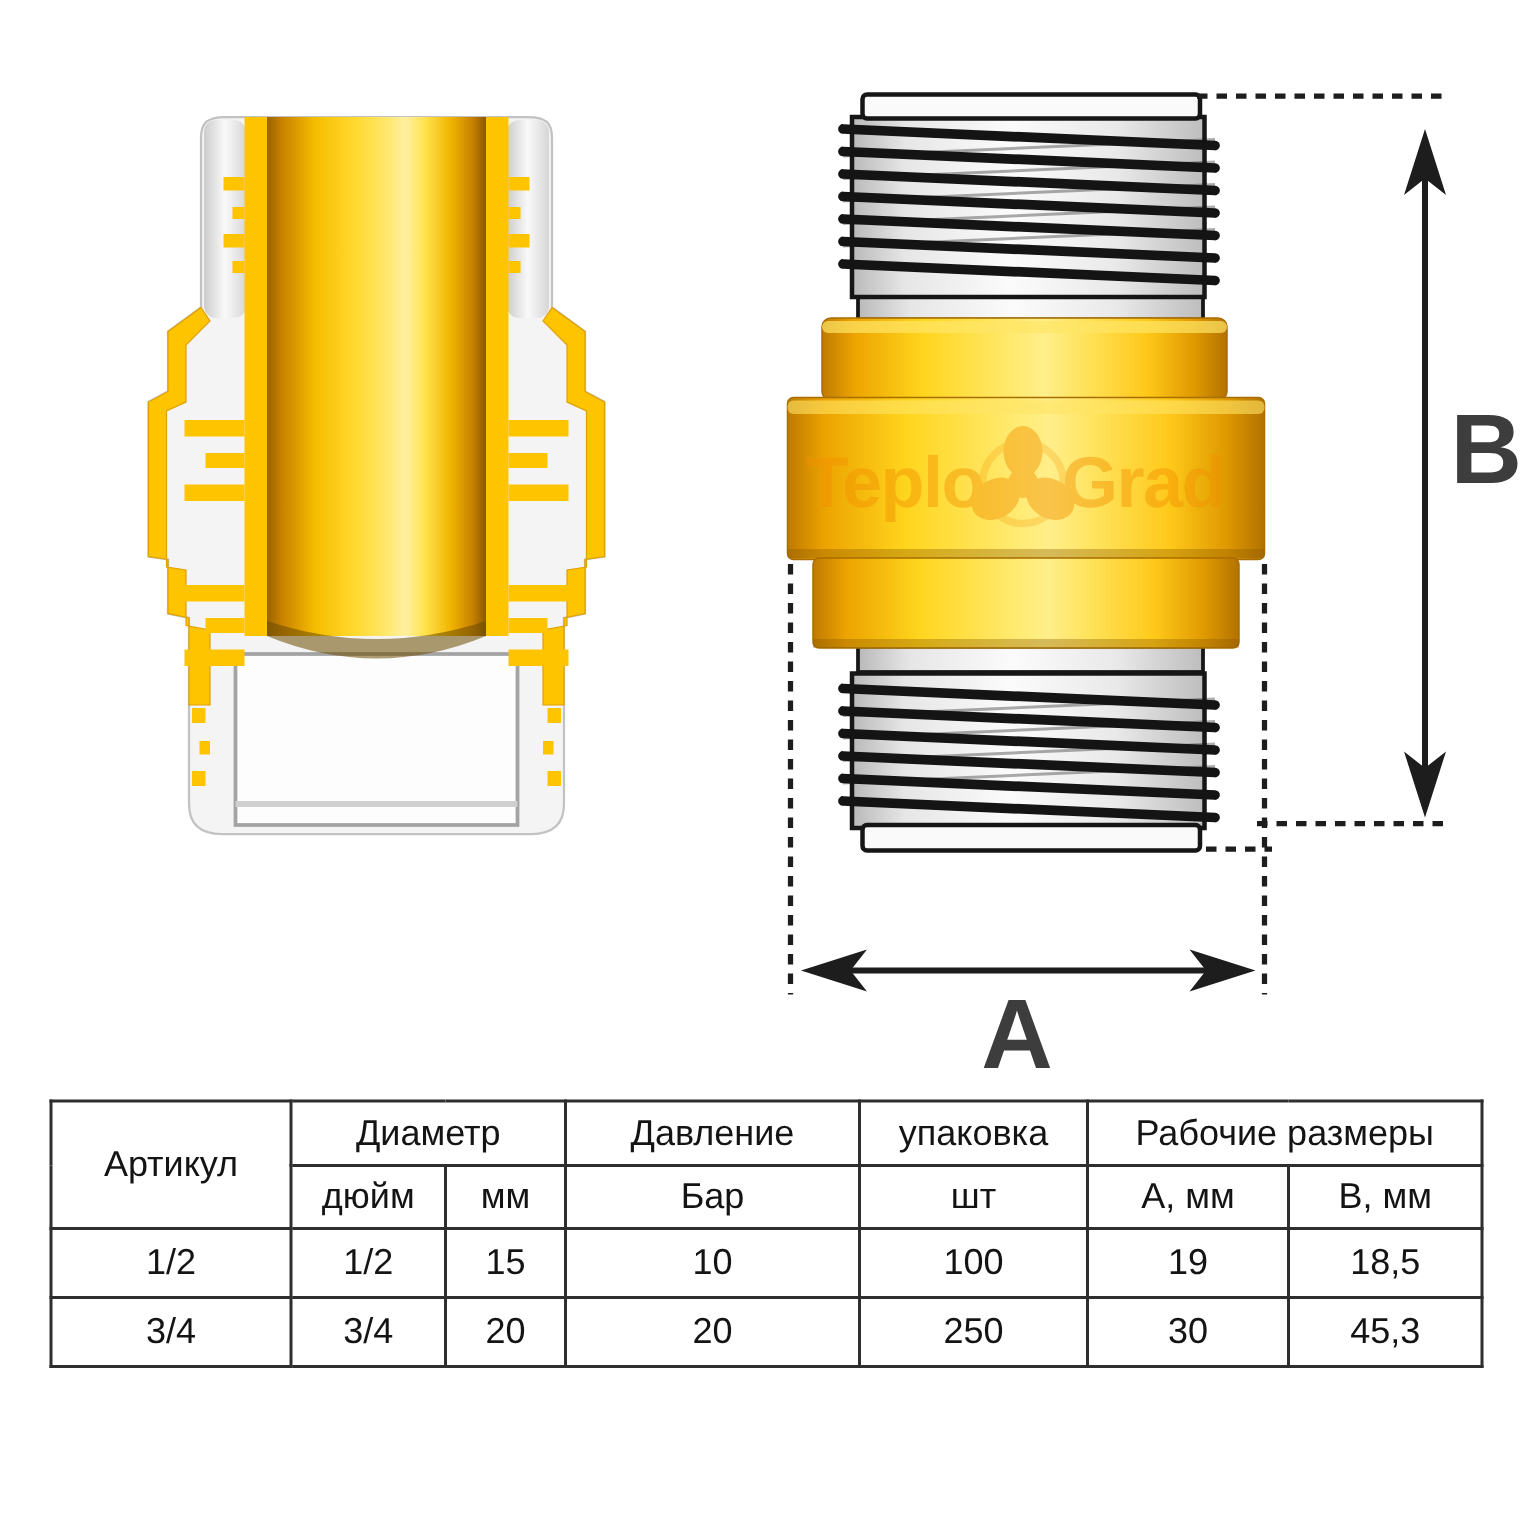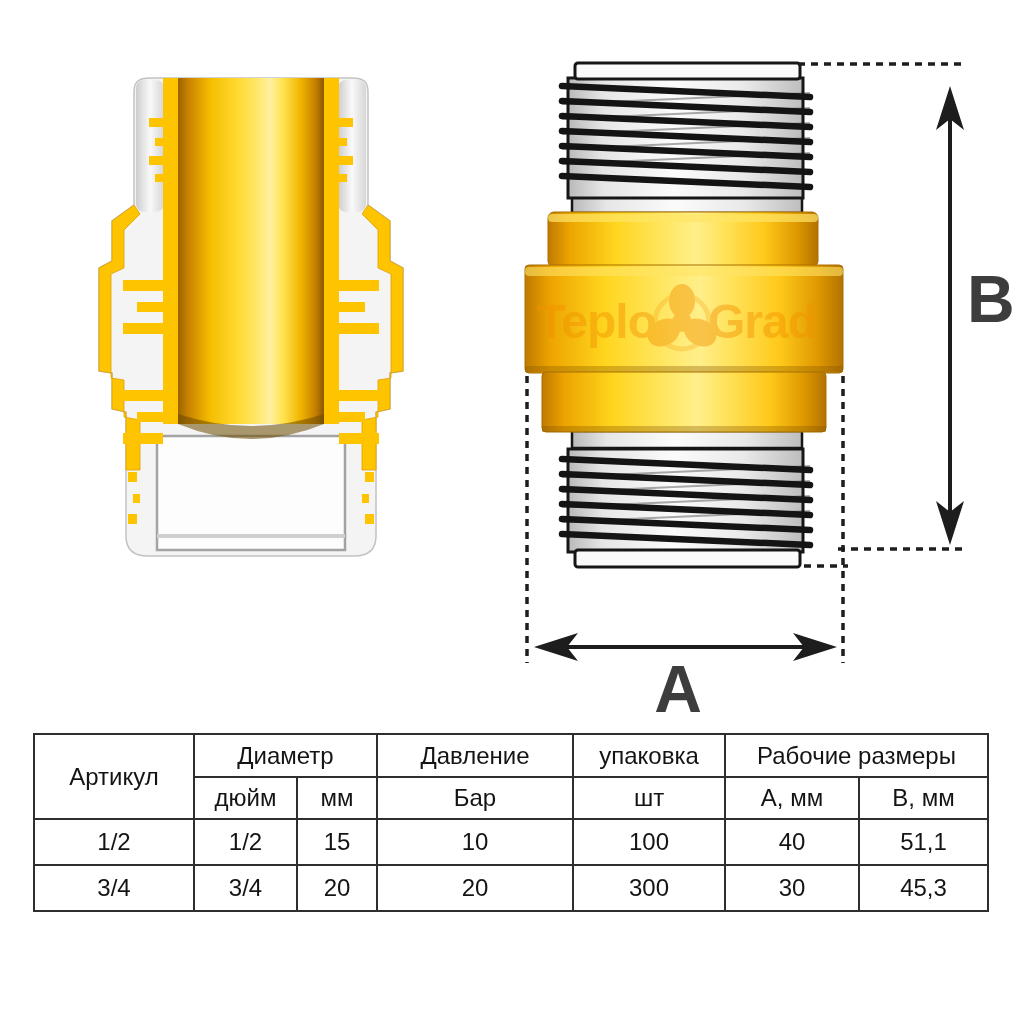--- a/index.html
+++ b/index.html
@@ -232,29 +232,29 @@
       <th>шт</th>
       <th>А, мм</th>
       <th>В, мм</th>
     </tr>
     <tr class="drow">
       <td>1/2</td>
       <td>1/2</td>
       <td>15</td>
       <td>10</td>
       <td>100</td>
-      <td>40</td>
-      <td>51,1</td>
+      <td>19</td>
+      <td>18,5</td>
     </tr>
     <tr class="drow">
       <td>3/4</td>
       <td>3/4</td>
       <td>20</td>
       <td>20</td>
-      <td>300</td>
+      <td>250</td>
       <td>30</td>
       <td>45,3</td>
     </tr>
   </tbody>
       </table>
 </div>
 
 </div>
 
 </body></html>

